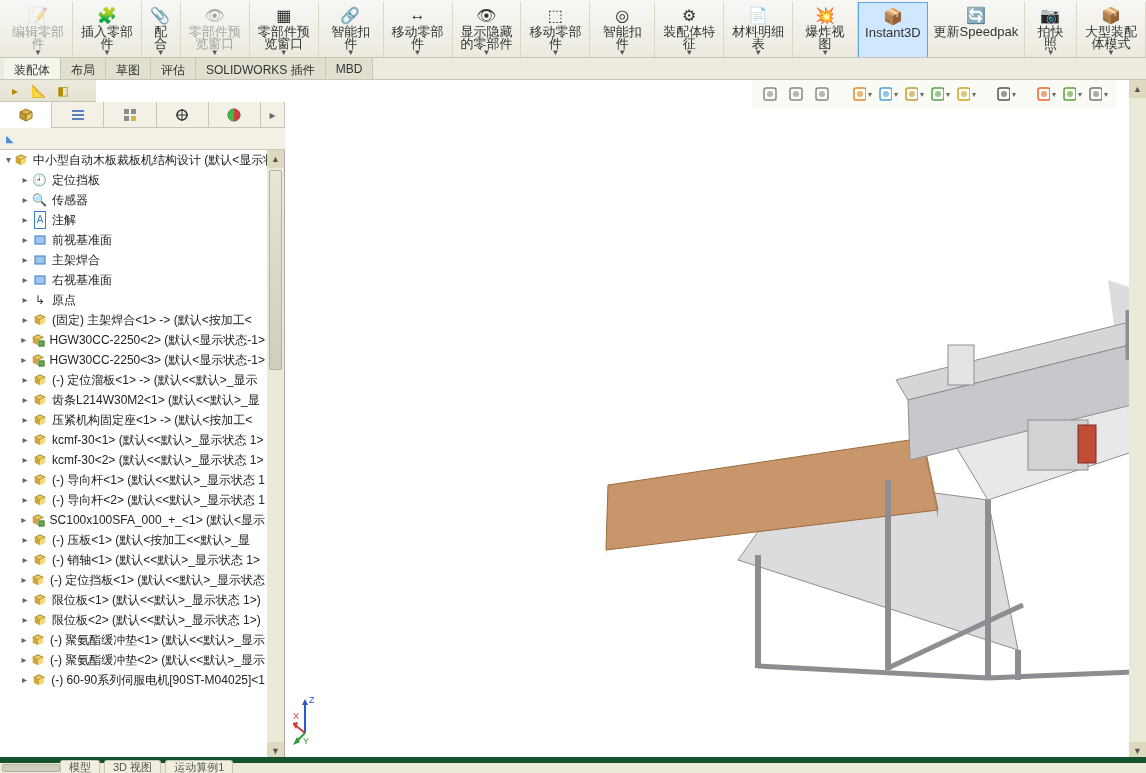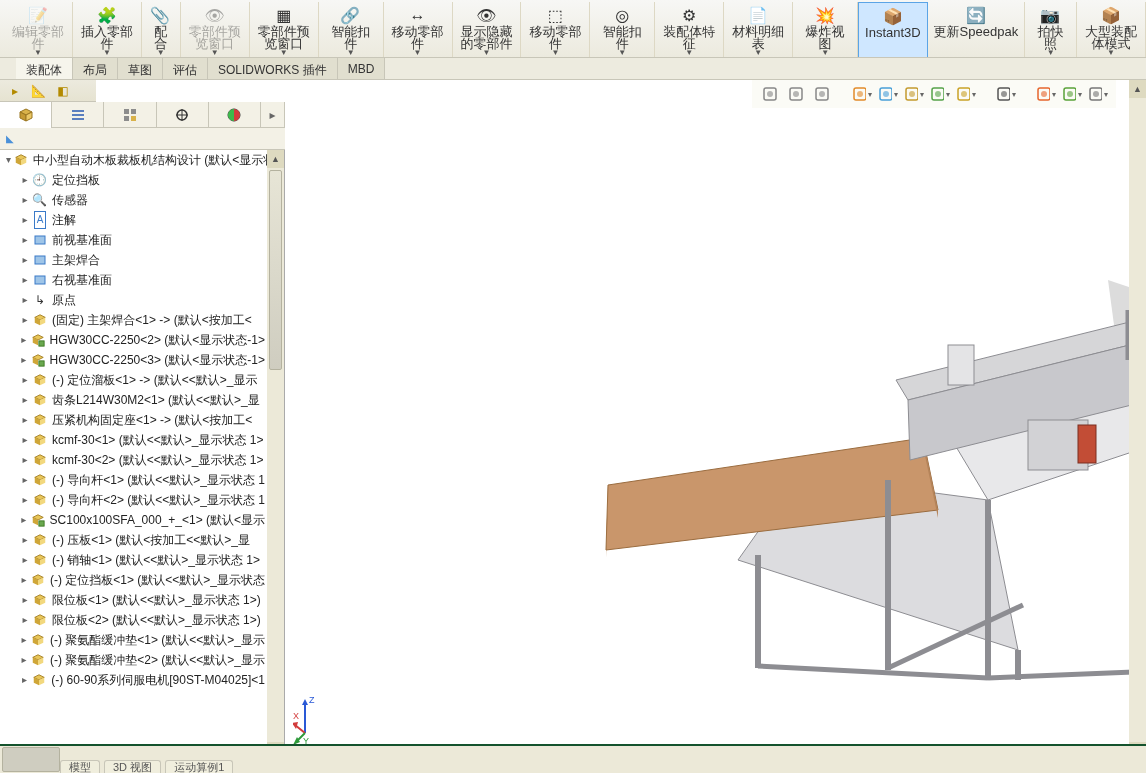--- a/index.html
+++ b/index.html
@@ -55,21 +55,21 @@
   .ribbon-drop {
     font-size: 8px; color: #555; line-height: 6px;
   }
 
   
   .cmd-tabs {
     height: 22px;
     background: #edebdf;
     display: flex;
     border-bottom: 1px solid #c8c6b8;
-    padding-left: 16px;
+    padding-left: 4px;
     align-items: stretch;
   }
   .cmd-tab {
     padding: 4px 10px 3px 10px;
     font-size: 12px;
     border-right: 1px solid #c8c6b8;
     background: #e1dfcf;
     color: #333;
     cursor: pointer;
   }
@@ -206,23 +206,23 @@
     background:#ece9d8;
   }
   .viewport-right-scroll .btn {
     position:absolute; left:0; right:0; height:18px;
     display:flex;align-items:center;justify-content:center;
     background:#dedac0; font-size:9px; color:#555;
   }
   .viewport-right-scroll .btn.up{top:0}.viewport-right-scroll .btn.down{bottom:0}
 
   .bottom-hscroll {
-    position:absolute; left:0; right:0; bottom:0; height:29px;
+    position:absolute; left:0; right:0; bottom:0; height:16px;
     background:#ece9d8;
-    border-top:2px solid #14532d;
+    border-top:6px solid #14532d;
   }
   .bottom-hscroll .thumb{
     position:absolute; top:1px; bottom:1px; left:2px; width:58px;
     background:#cfcdc0; border:1px solid #b4b29f; border-radius:2px;
   }
   .bottom-tabs {
     position:absolute; bottom:0; left:60px; height:13px;
     display:flex; gap:4px; align-items:center;
     font-size:11px; color:#555;
   }

